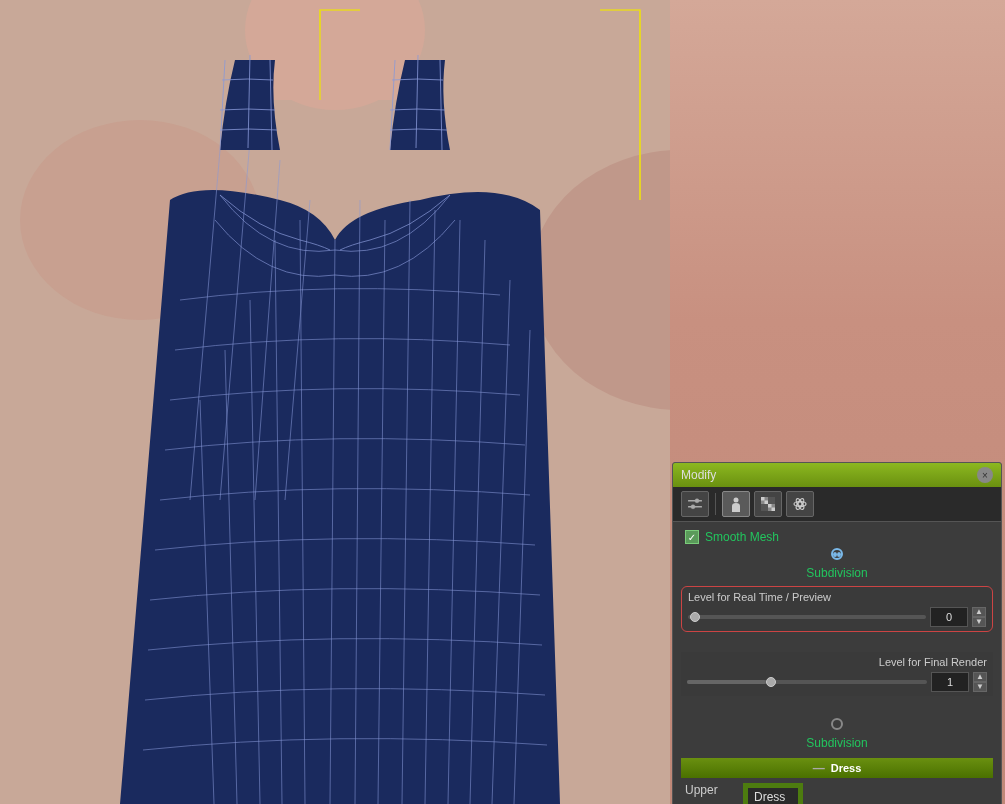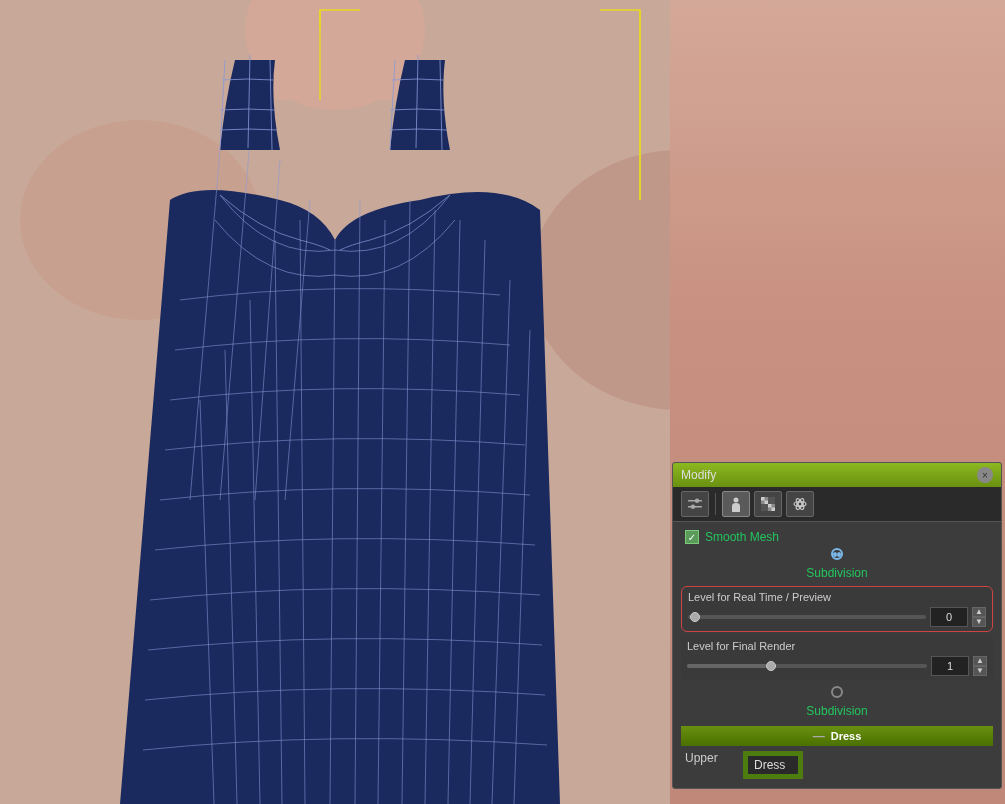--- a/index.html
+++ b/index.html
@@ -157,21 +157,22 @@
       border: 1px solid #cc4444;
       background: #3a3a3a;
       border-radius: 6px;
       padding: 4px 6px;
       margin: 4px 0;
     }
 
     .slider-section-plain {
       background: #3a3a3a;
       padding: 4px 6px;
-      margin: 4px 0;
+      margin: 20px 0;
+      text-align: right;
     }
 
     .slider-label {
       font-size: 11px;
       color: #ccc;
       margin-bottom: 4px;
     }
 
     .slider-row {
       display: flex;

